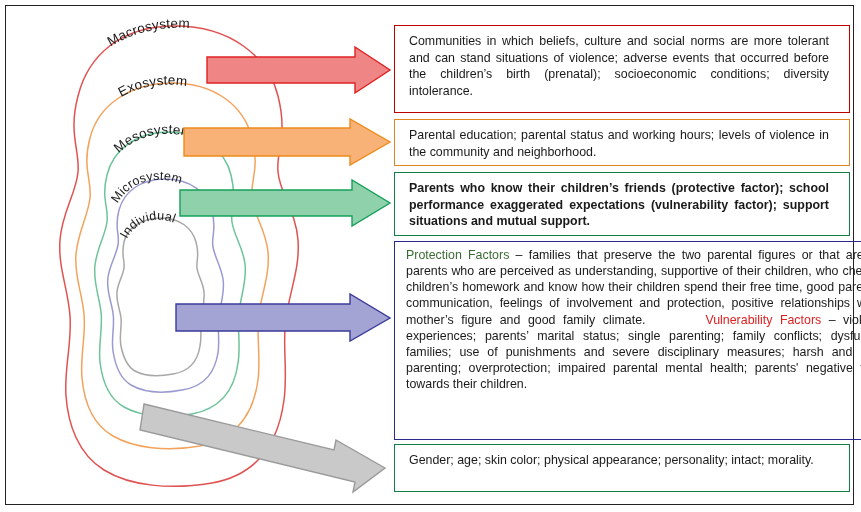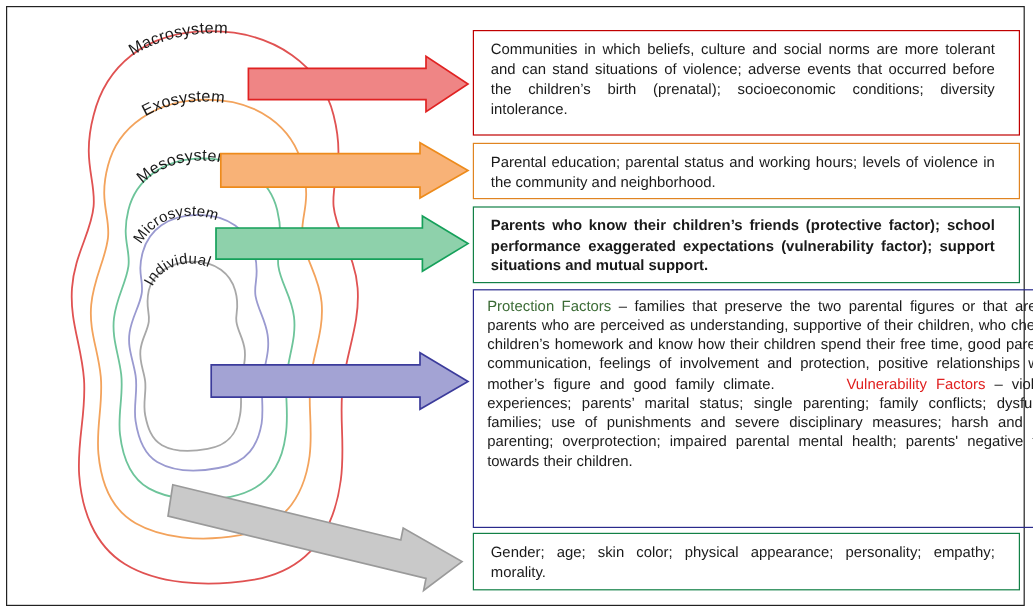--- a/index.html
+++ b/index.html
@@ -214,16 +214,16 @@
 
   <div class="info-box" id="box-meso">
     <p>Parents who know their children’s friends (protective factor); school performance exaggerated expectations (vulnerability factor); support situations and mutual support.</p>
   </div>
 
   <div class="info-box" id="box-micro">
     <p><span class="tag-protection">Protection Factors</span><span> – families that preserve the two parental figures or that are intact, parents who are perceived as understanding, supportive of their children, who check their children’s homework and know how their children spend their free time, good parent-child communication, feelings of involvement and protection, positive relationships with the mother’s figure and good family climate.&nbsp;&nbsp;&nbsp;&nbsp;&nbsp;&nbsp;&nbsp;&nbsp;</span><span class="tag-vulnerability">Vulnerability Factors</span><span> – violence(s) experiences; parents’ marital status; single parenting; family conflicts; dysfunctional families; use of punishments and severe disciplinary measures; harsh and punitive parenting; overprotection; impaired parental mental health; parents' negative feelings towards their children.</span></p>
   </div>
 
   <div class="info-box" id="box-individual">
-    <p>Gender; age; skin color; physical appearance; personality; empathy; morality.</p>
+    <p>Gender; age; skin color; physical appearance; personality; intact; morality.</p>
   </div>
 
 </div>
 
 </body></html>

